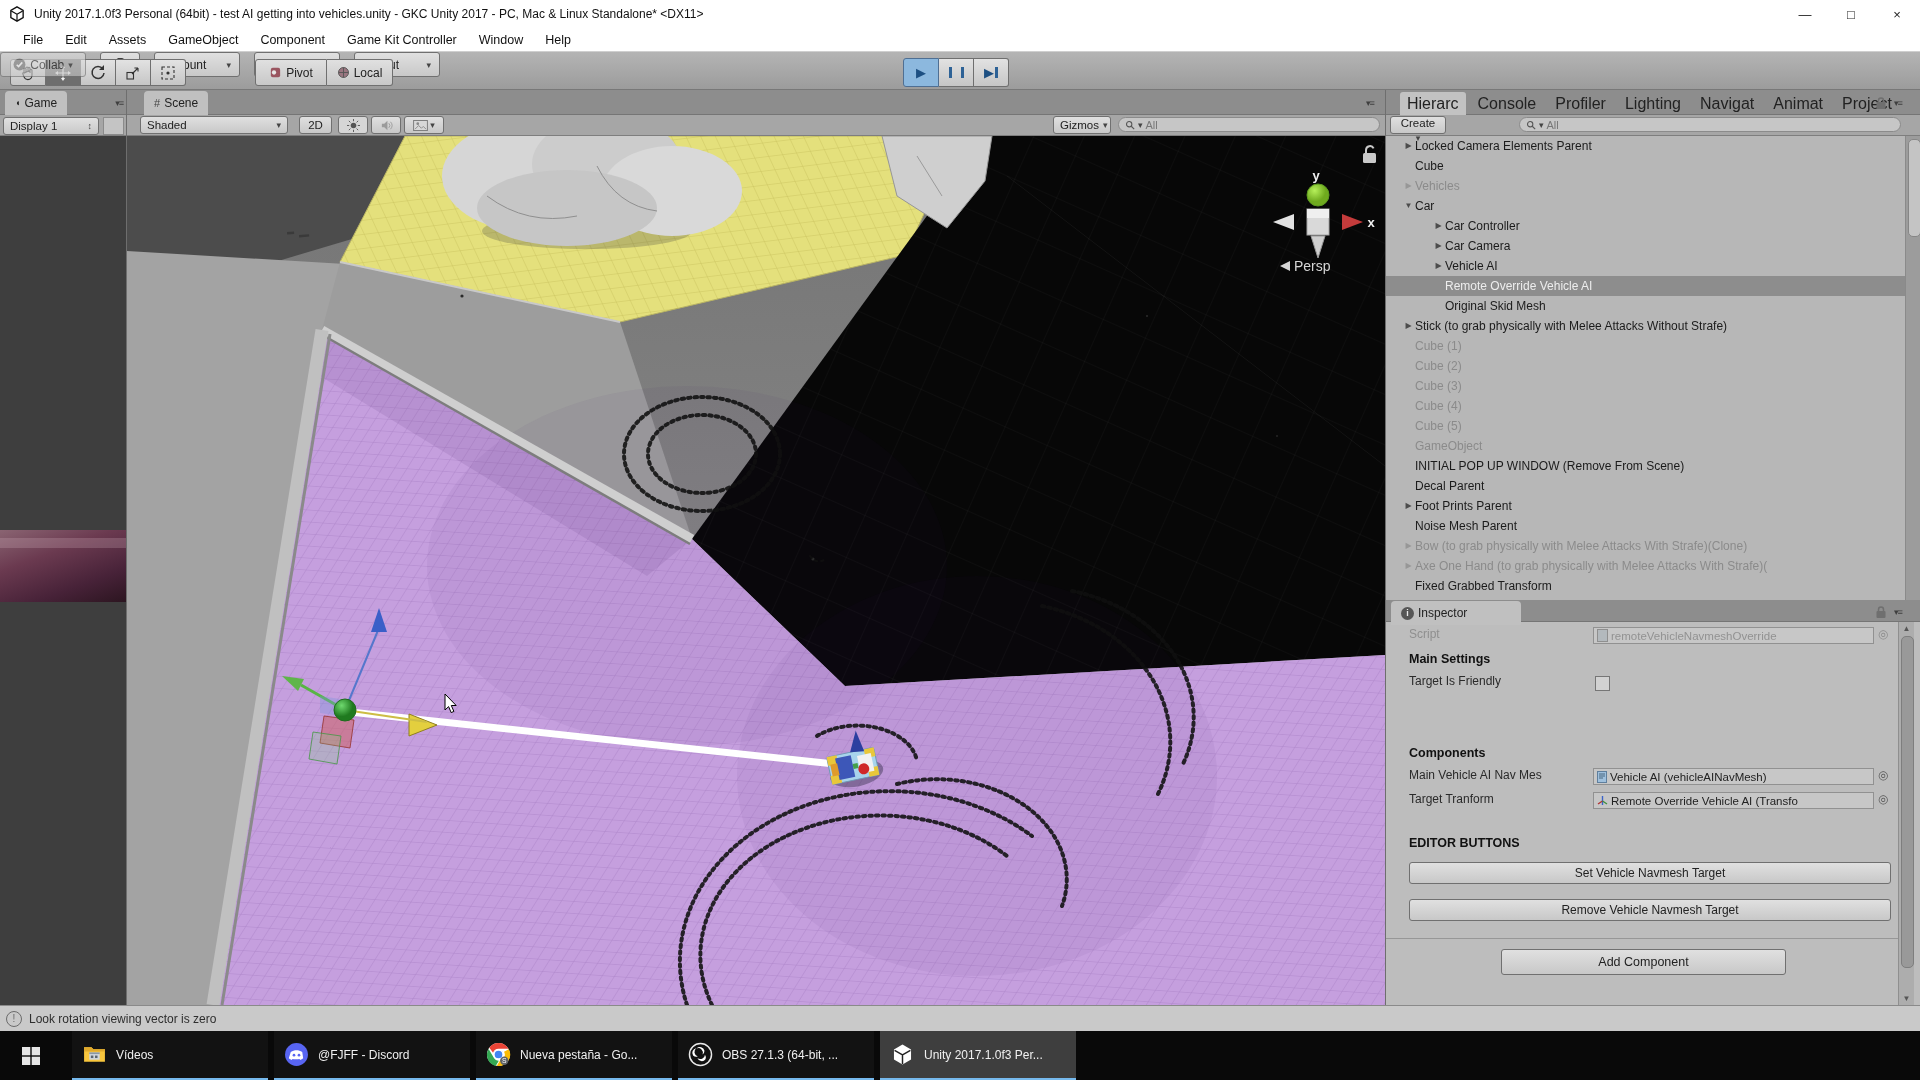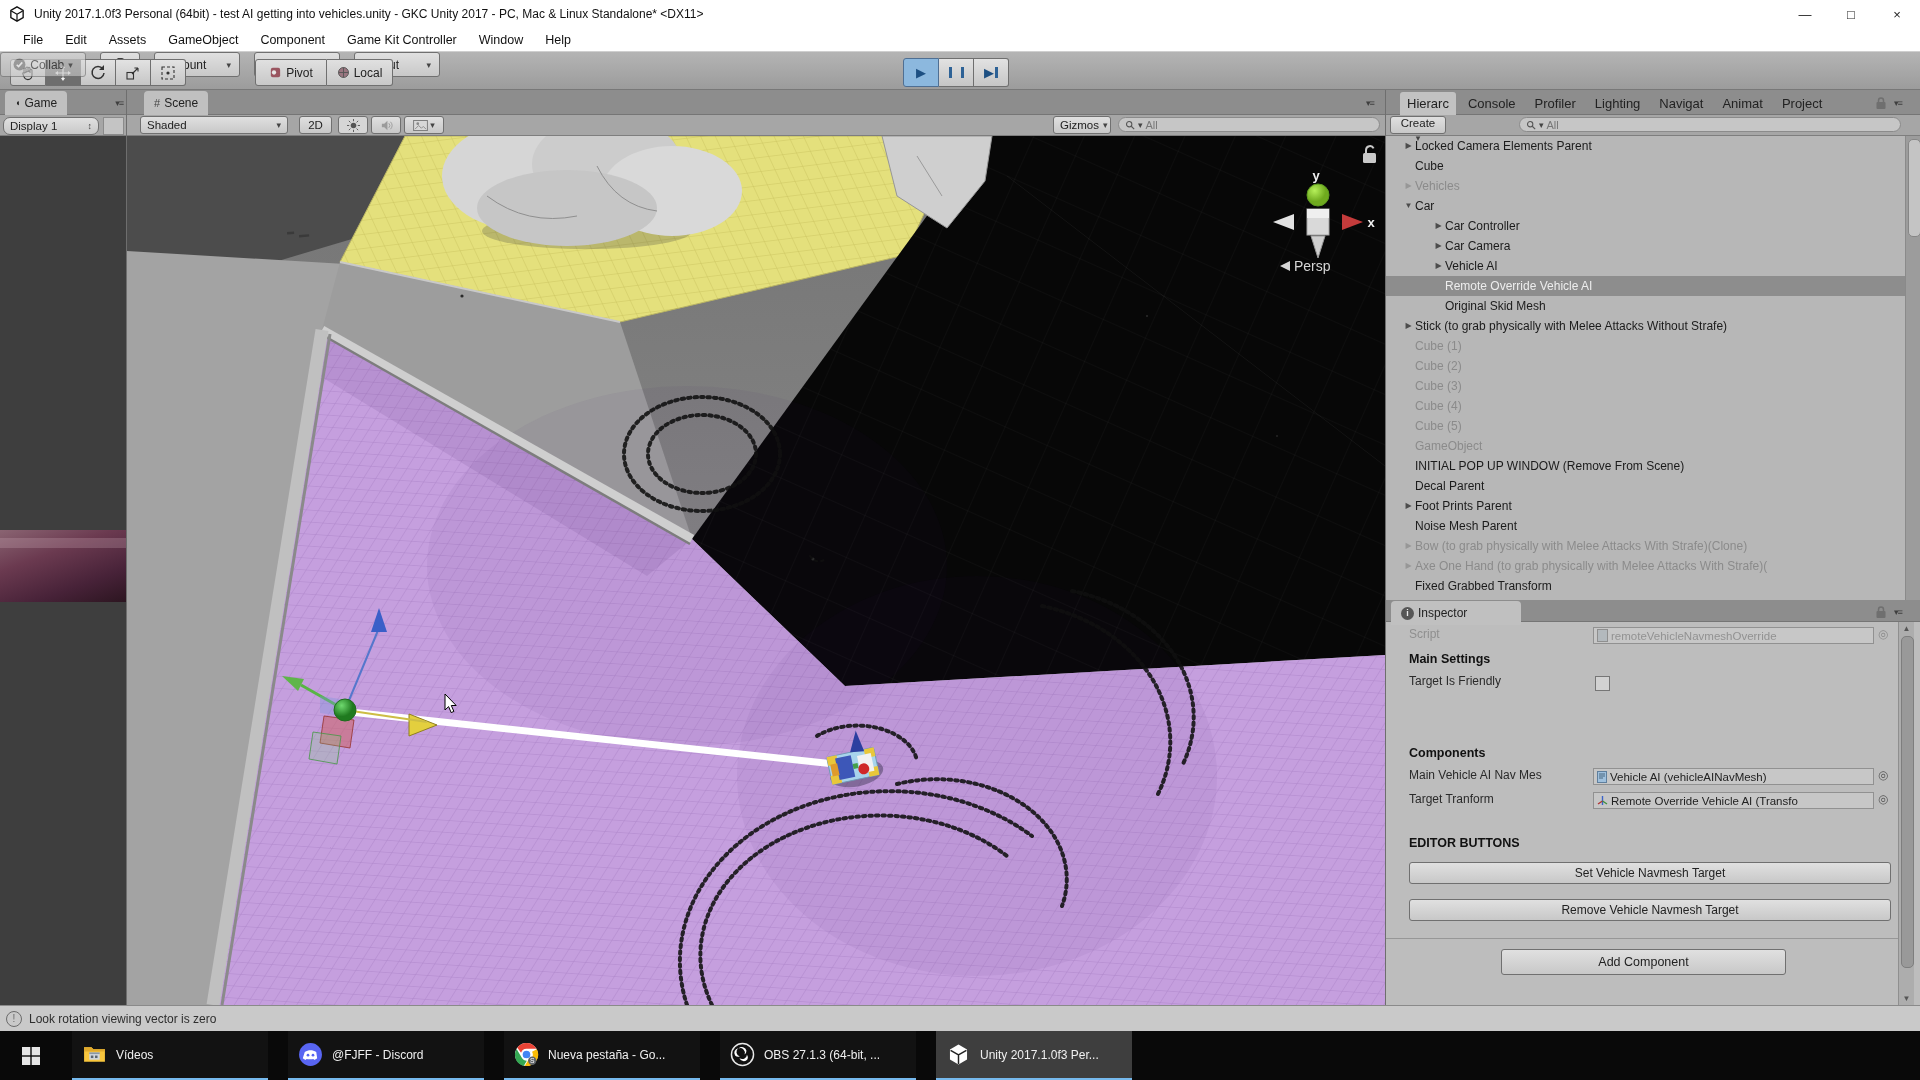--- a/index.html
+++ b/index.html
@@ -62,21 +62,21 @@
   #game-thumb .band{position:absolute;left:0;top:8px;width:126px;height:10px;background:rgba(210,180,190,.25);}
 
   
   #scene-tabbar{left:127px;top:90px;width:1258px;height:25px;}
   #scene-toolbar{left:127px;top:115px;width:1258px;height:21px;}
   #scene-view{left:127px;top:136px;width:1258px;height:869px;background:#868686;}
 
   
   #hier-panel{left:1385px;top:90px;width:535px;height:510px;background:#b7b7b7;border-left:1px solid #6e6e6e;box-sizing:border-box;}
   #hier-tabs{left:0;top:0;width:535px;height:25px;display:flex;gap:5px;padding-left:14px;box-sizing:border-box;}
-  .ptab{height:23px;line-height:23px;margin-top:2px;padding:0 7px;font-size:13px;color:#222;border-radius:3px 3px 0 0;}
+  .ptab{height:23px;line-height:23px;margin-top:2px;padding:0 7px;font-size:16px;color:#222;border-radius:3px 3px 0 0;}
   .ptab.active{background:#c2c2c2;}
   #hier-header{left:0;top:25px;width:535px;height:21px;}
   #hier-list{left:0;top:46px;width:519px;height:464px;overflow:hidden;}
   .hrow{height:20px;line-height:20px;font-size:12px;color:#1b1b1b;white-space:nowrap;display:flex;align-items:center;}
   .hrow.inactive{color:#8b8b8b;}
   .hrow.selected{background:#8d8d8d;color:#ededed;}
   .harrow{width:13px;font-size:8px;color:#4c4c4c;text-align:center;flex:none;}
   .hrow.inactive .harrow{color:#979797;}
   #hier-scroll{left:519px;top:46px;width:16px;height:464px;background:#9c9c9c;border-left:1px solid #8a8a8a;box-sizing:border-box;}
   #hier-thumb{position:absolute;left:2px;top:3px;width:11px;height:96px;background:#c4c4c4;border:1px solid #868686;border-radius:5px;}
@@ -102,21 +102,21 @@
 
   
   #statusbar{left:0;top:1005px;width:1920px;height:26px;background:#c9c9c9;border-top:1px solid #8a8a8a;
     display:flex;align-items:center;font-size:12px;color:#2e2e2e;box-sizing:border-box;}
   #status-icon{margin:0 7px 0 6px;width:14px;height:14px;border:1.5px solid #6b6b6b;border-radius:50%;
     color:#6b6b6b;font-size:10px;display:flex;align-items:center;justify-content:center;flex:none;}
 
   
   #taskbar{left:0;top:1031px;width:1920px;height:49px;background:#090909;display:flex;align-items:stretch;}
   #start-btn{width:62px;display:flex;align-items:center;justify-content:center;}
-  #task-items{display:flex;gap:20px;margin-left:10px;}
+  #task-items{display:flex;gap:6px;margin-left:10px;}
   .titem{width:196px;display:flex;align-items:center;gap:9px;padding:0 10px;box-sizing:border-box;
     background:rgba(255,255,255,.04);border-bottom:2px solid #76b9ed;color:#f0f0f0;font-size:12px;white-space:nowrap;overflow:hidden;}
   .titem.active{background:#3e3e3e;}
   .titem svg{width:25px;height:25px;flex:none;}
 </style>
 </head>
 <body>
 
 <div id="stage">
 
@@ -235,21 +235,21 @@
 
   <div id="game-strip" class="abs">
     <div class="tabbar abs" style="left:0;top:0;width:126px;height:25px;">
       <span class="tab active" style="margin-left:5px;">
         <span style="font-size:9px;">◖</span>
         <span>Game</span>
       </span>
       <span class="panelmenu" style="position:absolute;right:3px;top:8px;">▾≡</span>
     </div>
     <div class="subbar abs" style="left:0;top:25px;width:126px;height:21px;">
-      <div class="btn mini" style="position:absolute;left:3px;top:2px;width:96px;justify-content:space-between;border-radius:7px;">
+      <div class="btn mini" style="position:absolute;left:3px;top:2px;width:96px;justify-content:space-between;">
         <span>Display 1</span>
         <span class="caret">↕</span>
       </div>
       <div style="position:absolute;left:103px;top:2px;width:21px;height:18px;background:#c4c4c4;border:1px solid #8b8b8b;box-sizing:border-box;"></div>
     </div>
     <div id="game-content" class="abs">
       <div id="game-thumb" class="abs">
           <div class="band"></div>
         </div>
     </div>

